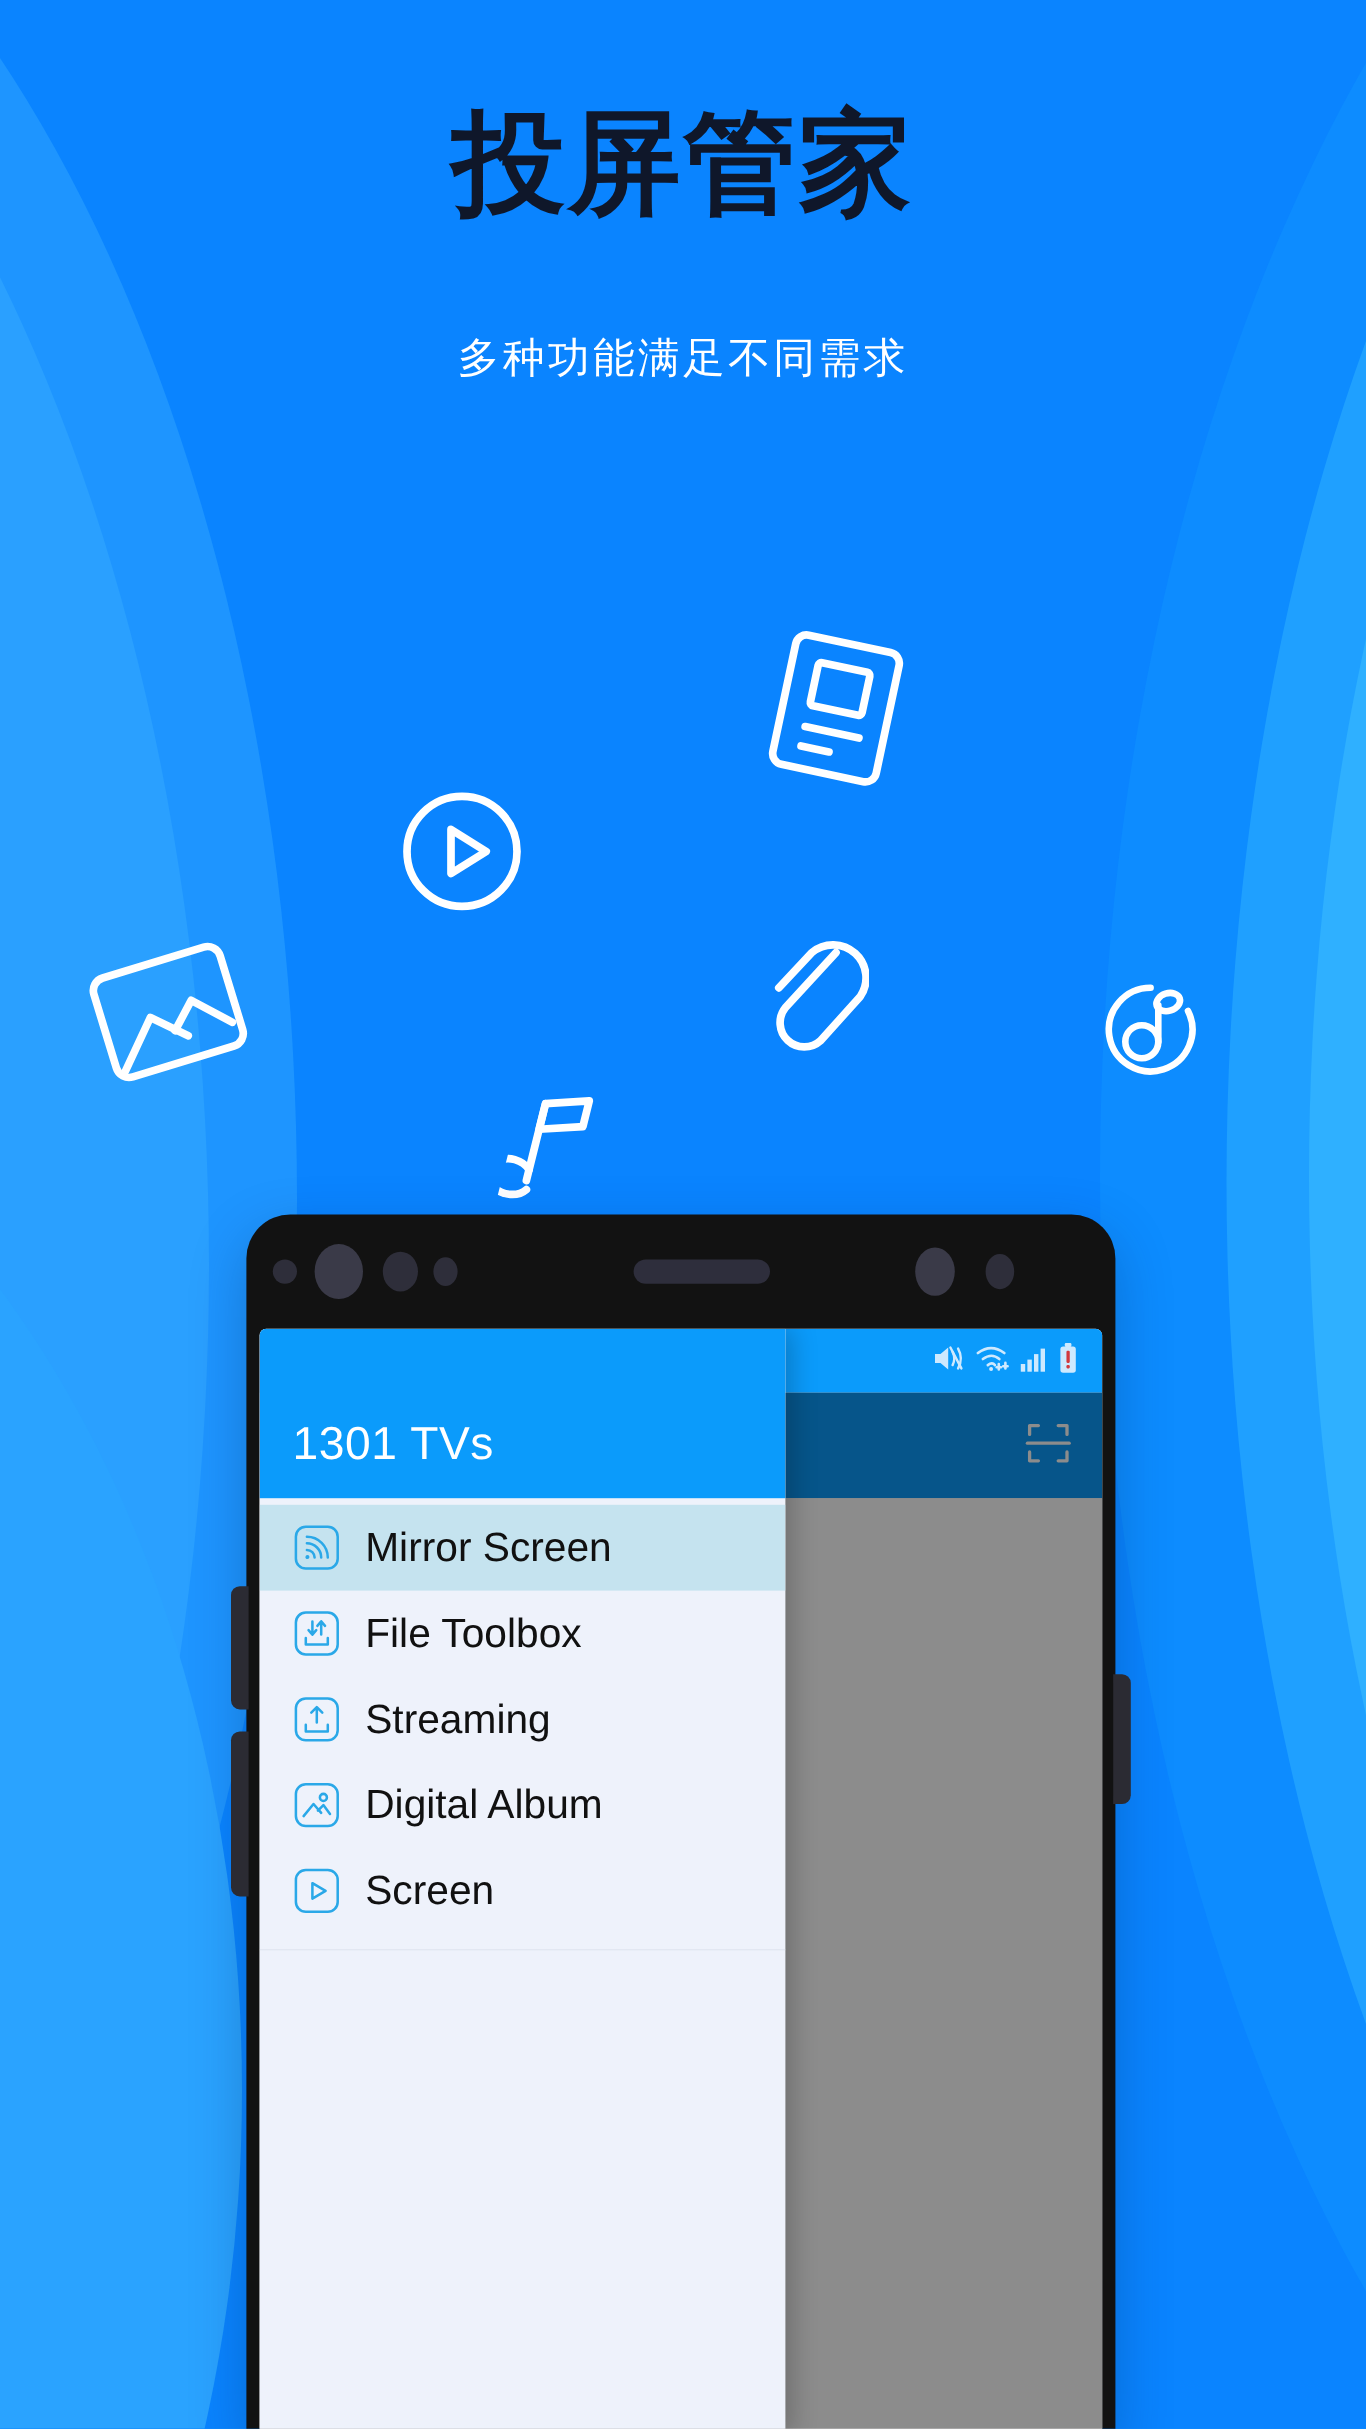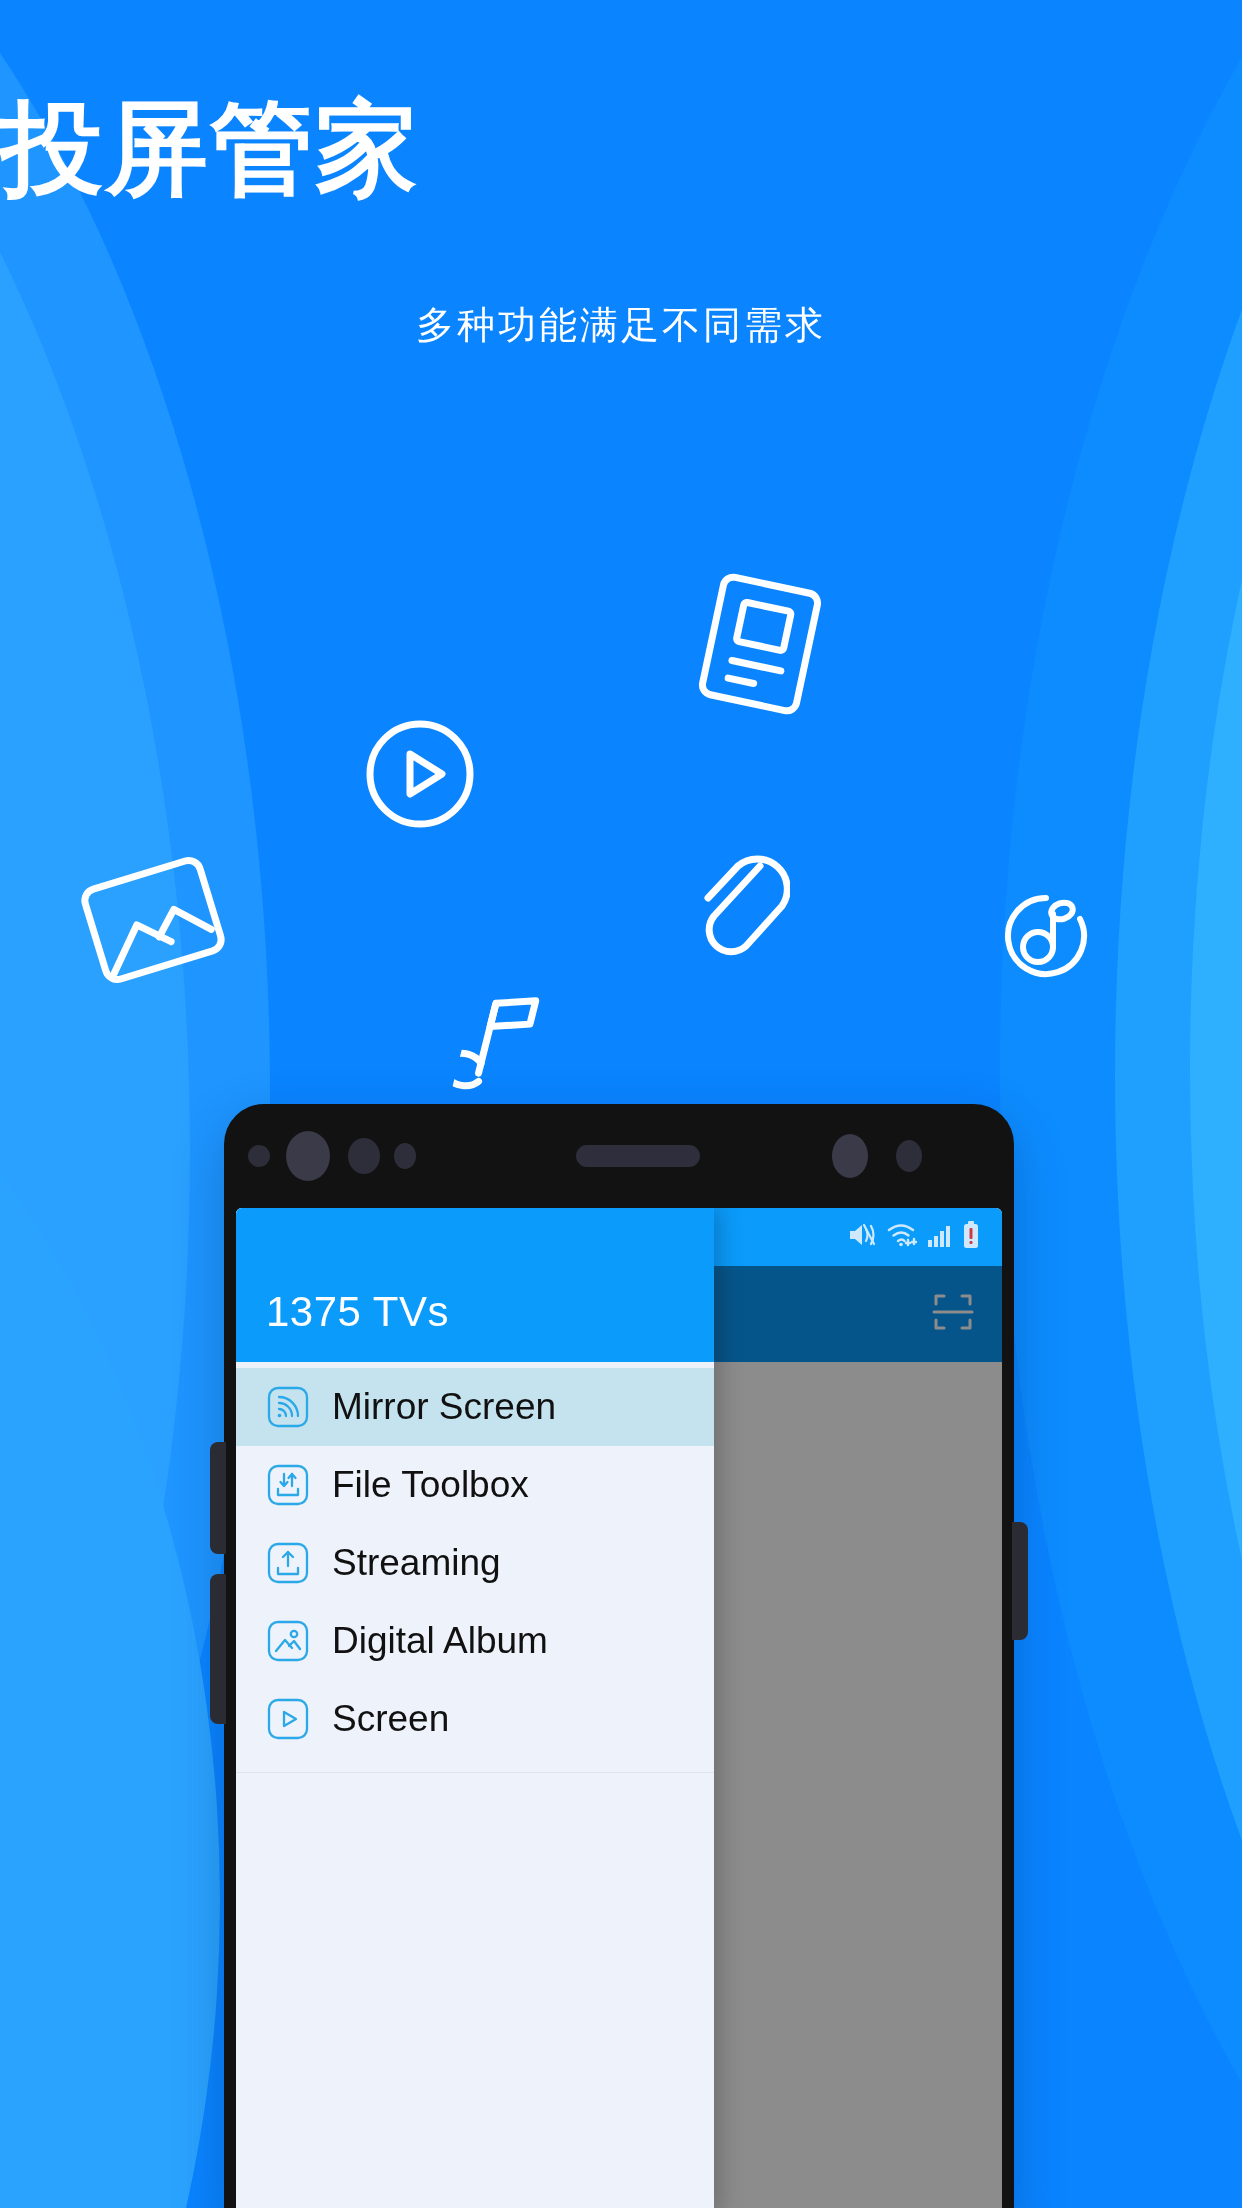--- a/index.html
+++ b/index.html
@@ -42,22 +42,22 @@
   }
   .arc-bottom-left {
     width:1400px; height:2000px;
     left:-1180px; top:900px;
     background:#2aa3ff;
   }
 
   
   #title {
     position:absolute; top:92px; left:0; width:100%;
-    text-align:left;
-    color:#ffffff;
+    text-align:center;
+    color:#0f172a;
     font-size:103px;
     font-weight:bold;
     letter-spacing:2px;
     line-height:1.1;
     z-index:6;
   }
   #subtitle {
     position:absolute; top:300px; left:0; width:100%;
     text-align:center;
     color:#ffffff;
@@ -367,21 +367,21 @@
               <rect x="6" y="1" width="6" height="3.5" rx="1" fill="#d9eeff"></rect>
               <rect x="7.5" y="8" width="3" height="11" rx="1" fill="#d33"></rect>
               <rect x="7.5" y="21" width="3" height="3" rx="1" fill="#d33"></rect>
             </svg>
           </span>
         </div>
       </div>
 
       <div id="drawer">
         <div id="drawer-header">
-          <span id="drawer-title">1375 TVs</span>
+          <span id="drawer-title">1301 TVs</span>
         </div>
 
         <div id="drawer-list">
 
           <div class="drawer-item selected">
             <span class="icon-box">
               <svg width="42" height="42" viewBox="0 0 42 42" fill="none" stroke="#2aa8e8" stroke-width="2.3" stroke-linecap="round" stroke-linejoin="round">
                 <rect x="2" y="2" width="38" height="38" rx="9"></rect>
                 <path d="M12 30 a0.5 0.5 0 0 1 0.5 -0.5"></path>
                 <circle cx="12.5" cy="29.5" r="1.8" fill="#2aa8e8" stroke="none"></circle>

